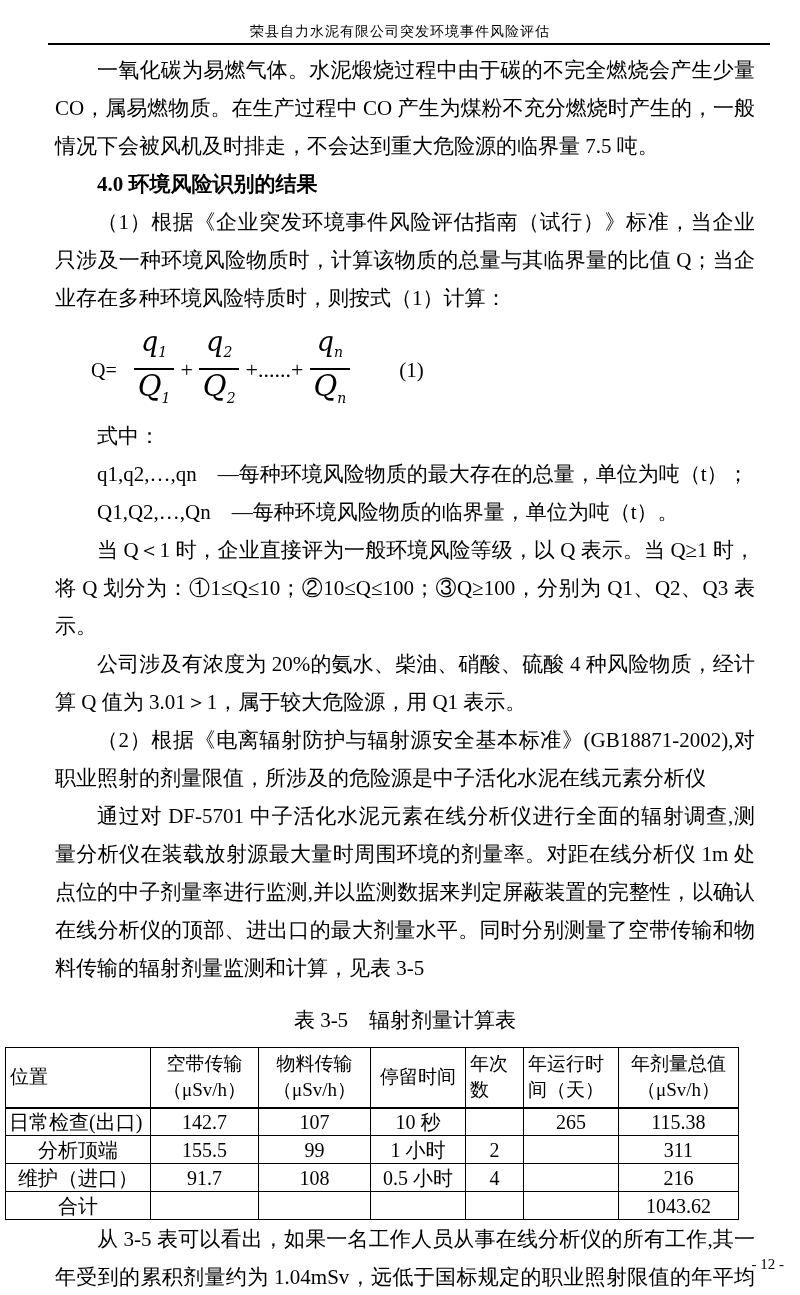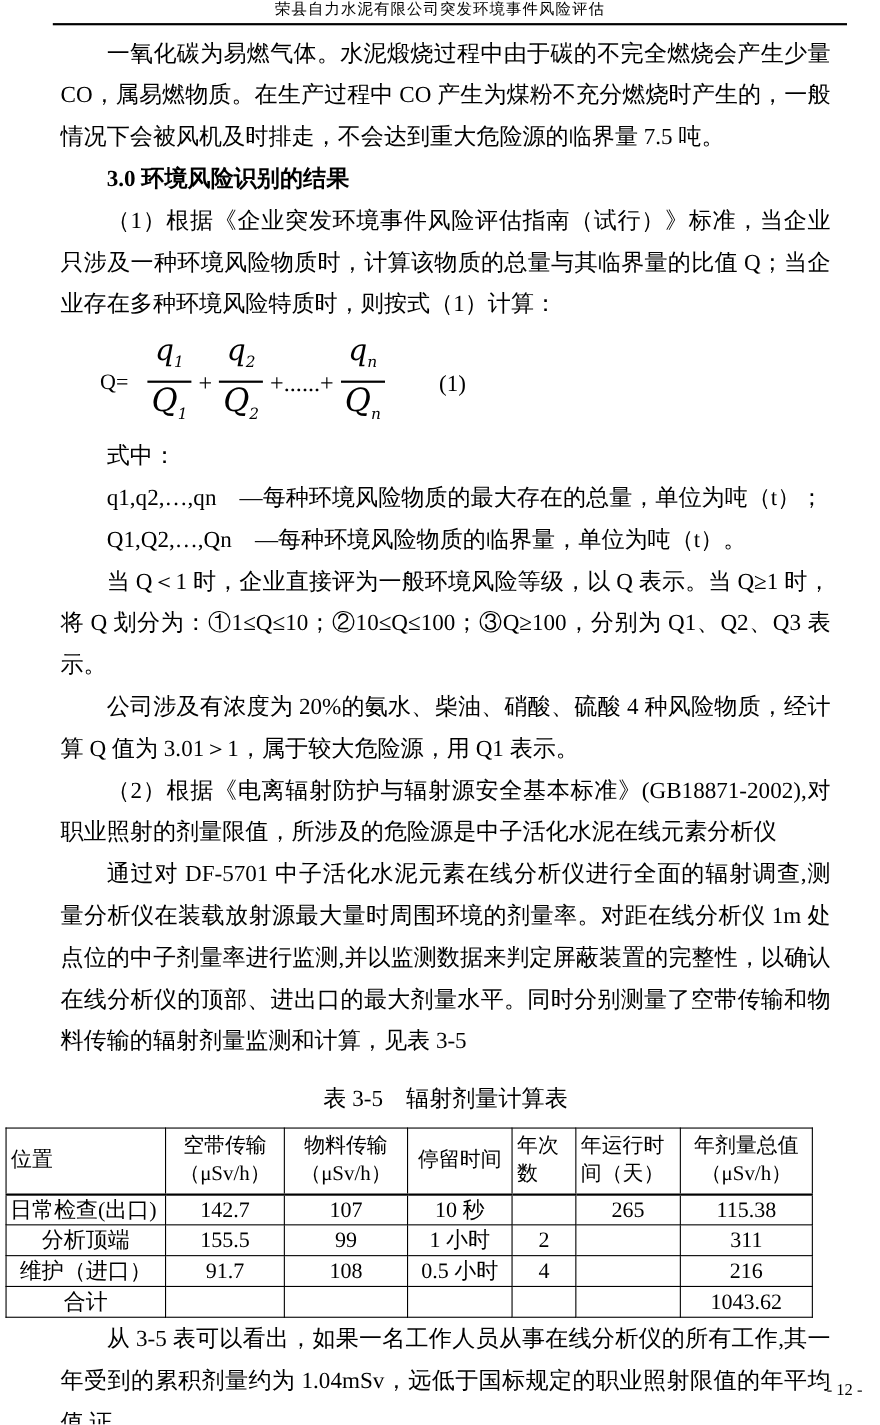--- a/index.html
+++ b/index.html
@@ -13,21 +13,21 @@
     font-family: "Liberation Serif", "DejaVu Serif", serif;
     font-size: 21px;
     line-height: 38px;
     overflow: hidden;
   }
   
   .header-title {
     text-align: center;
     font-size: 14px;
     line-height: 20px;
-    padding-top: 0;
+    padding-top: 22px;
     letter-spacing: 1px;
   }
   .header-rule {
     margin: 1px 30px 0 48px;
     border-bottom: 2px solid #000;
   }
   
   .body {
     margin: 6px 45px 0 55px;
     text-align: justify;
@@ -112,21 +112,21 @@
 
   <div>
     <div class="header-title">荣县自力水泥有限公司突发环境事件风险评估</div>
     <div class="header-rule"></div>
   </div>
 
   <div class="body">
 
     <p class="para">一氧化碳为易燃气体。水泥煅烧过程中由于碳的不完全燃烧会产生少量 CO，属易燃物质。在生产过程中 CO 产生为煤粉不充分燃烧时产生的，一般情况下会被风机及时排走，不会达到重大危险源的临界量 7.5 吨。</p>
 
-    <div class="heading">3.0 环境风险识别的结果</div>
+    <div class="heading">4.0 环境风险识别的结果</div>
 
     <p class="para">（1）根据《企业突发环境事件风险评估指南（试行）》标准，当企业只涉及一种环境风险物质时，计算该物质的总量与其临界量的比值 Q；当企业存在多种环境风险特质时，则按式（1）计算：</p>
 
     <div class="formula-row">
       <span class="f-lhs">Q=</span>
       <span class="frac">
         <span class="num"><span>q</span><sub>1</sub></span>
         <span class="den"><span>Q</span><sub>1</sub></span>
       </span>
       <span class="f-op">+</span>

